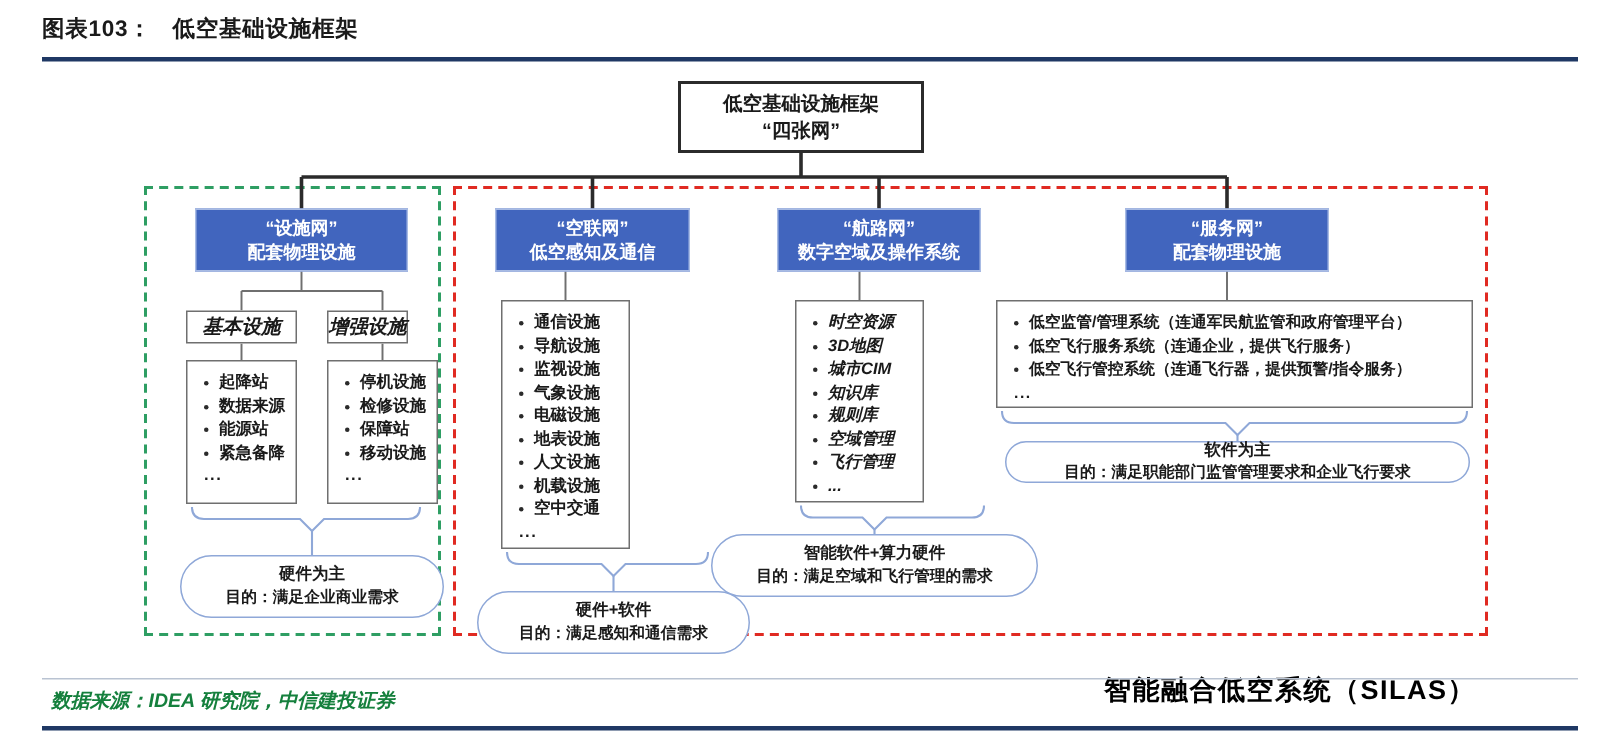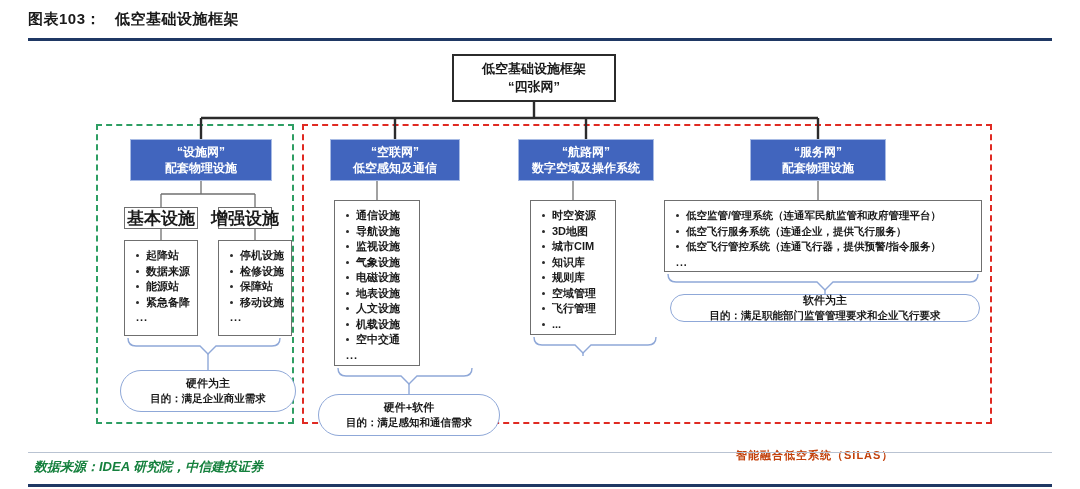--- a/index.html
+++ b/index.html
@@ -41,59 +41,59 @@
   }
   #net-1{left:130px;top:95px;width:142px;}
   #net-2{left:330px;top:95px;width:130px;}
   #net-3{left:518px;top:95px;width:136px;}
   #net-4{left:750px;top:95px;width:136px;}
 
   
   .plain-box{position:absolute;border:1px solid #6f6f6f;background:#fff;box-sizing:border-box;}
   .sub-head{
     display:flex;align-items:center;justify-content:center;
-    font-size:17px;font-weight:bold;height:22px;color:#1a1a1a;white-space:nowrap;
+    font-size:13px;font-weight:bold;height:22px;color:#1a1a1a;white-space:nowrap;font-style:italic;
   }
   #sub-basic{left:124px;top:163px;width:74px;}
   #sub-enhanced{left:218px;top:163px;width:54px;}
 
   .bullet-box{padding:7px 4px 6px 10px;}
   .bullet-box ul{margin:0;padding:0;list-style:none;}
   .bullet-box li{
     font-size:11px;font-weight:bold;line-height:15.5px;color:#1a1a1a;
     white-space:nowrap;position:relative;padding-left:11px;
   }
   .bullet-box li.dot::before{
     content:"";position:absolute;left:1px;top:6px;width:3px;height:3px;border-radius:50%;background:#2b2b2b;
   }
   .bullet-box li.ellipsis{padding-left:1px;letter-spacing:1px;}
 
   #list-basic{left:124px;top:196px;width:74px;height:96px;}
   #list-enhanced{left:218px;top:196px;width:74px;height:96px;}
   #list-air{left:334px;top:156px;width:86px;height:166px;}
-  #list-route{left:530px;top:156px;width:86px;height:135px;}
+  #list-route{left:530px;top:156px;width:86px;height:135px;font-style:italic;}
   #list-service{left:664px;top:156px;width:318px;height:72px;}
   #list-service li{font-size:10.5px;line-height:15.5px;}
 
   
   .capsule{
     position:absolute;border:1.2px solid #8fa8d8;border-radius:22px;background:#fff;box-sizing:border-box;
     display:flex;flex-direction:column;align-items:center;justify-content:center;
     font-size:10.5px;line-height:1.5;color:#1a1a1a;white-space:nowrap;
   }
   .capsule .cap-title{font-weight:bold;font-size:11px;}
   .capsule .cap-sub{font-weight:bold;}
   #cap-1{left:120px;top:326px;width:176px;height:42px;}
   #cap-2{left:318px;top:350px;width:182px;height:42px;}
   #cap-3{left:474px;top:312px;width:218px;height:42px;}
   #cap-4{left:670px;top:250px;width:310px;height:28px;}
 
   
   #silas-label{
-    position:absolute;left:736px;top:404px;font-size:11px;font-weight:bold;color:#c2410c;
+    position:absolute;left:736px;top:404px;font-size:18px;font-weight:bold;color:#000000;
     letter-spacing:1px;white-space:nowrap;
   }
 
   
   #wires{position:absolute;left:0;top:0;width:1080px;height:404px;pointer-events:none;}
 </style>
 </head>
 <body>
 
 <div id="figure-header">
@@ -229,20 +229,24 @@
   </div>
 
   <div class="capsule" id="cap-1">
     <div class="cap-title">硬件为主</div>
     <div class="cap-sub">目的：满足企业商业需求</div>
   </div>
   <div class="capsule" id="cap-2">
     <div class="cap-title">硬件+软件</div>
     <div class="cap-sub">目的：满足感知和通信需求</div>
   </div>
+  <div class="capsule" id="cap-3">
+    <div class="cap-title">智能软件+算力硬件</div>
+    <div class="cap-sub">目的：满足空域和飞行管理的需求</div>
+  </div>
   <div class="capsule" id="cap-4">
     <div class="cap-title">软件为主</div>
     <div class="cap-sub">目的：满足职能部门监管管理要求和企业飞行要求</div>
   </div>
 
   <div id="silas-label">智能融合低空系统（SILAS）</div>
 </div>
 
 <div id="footer-rule"></div>
 <div id="source-note">数据来源：IDEA 研究院，中信建投证券</div>

